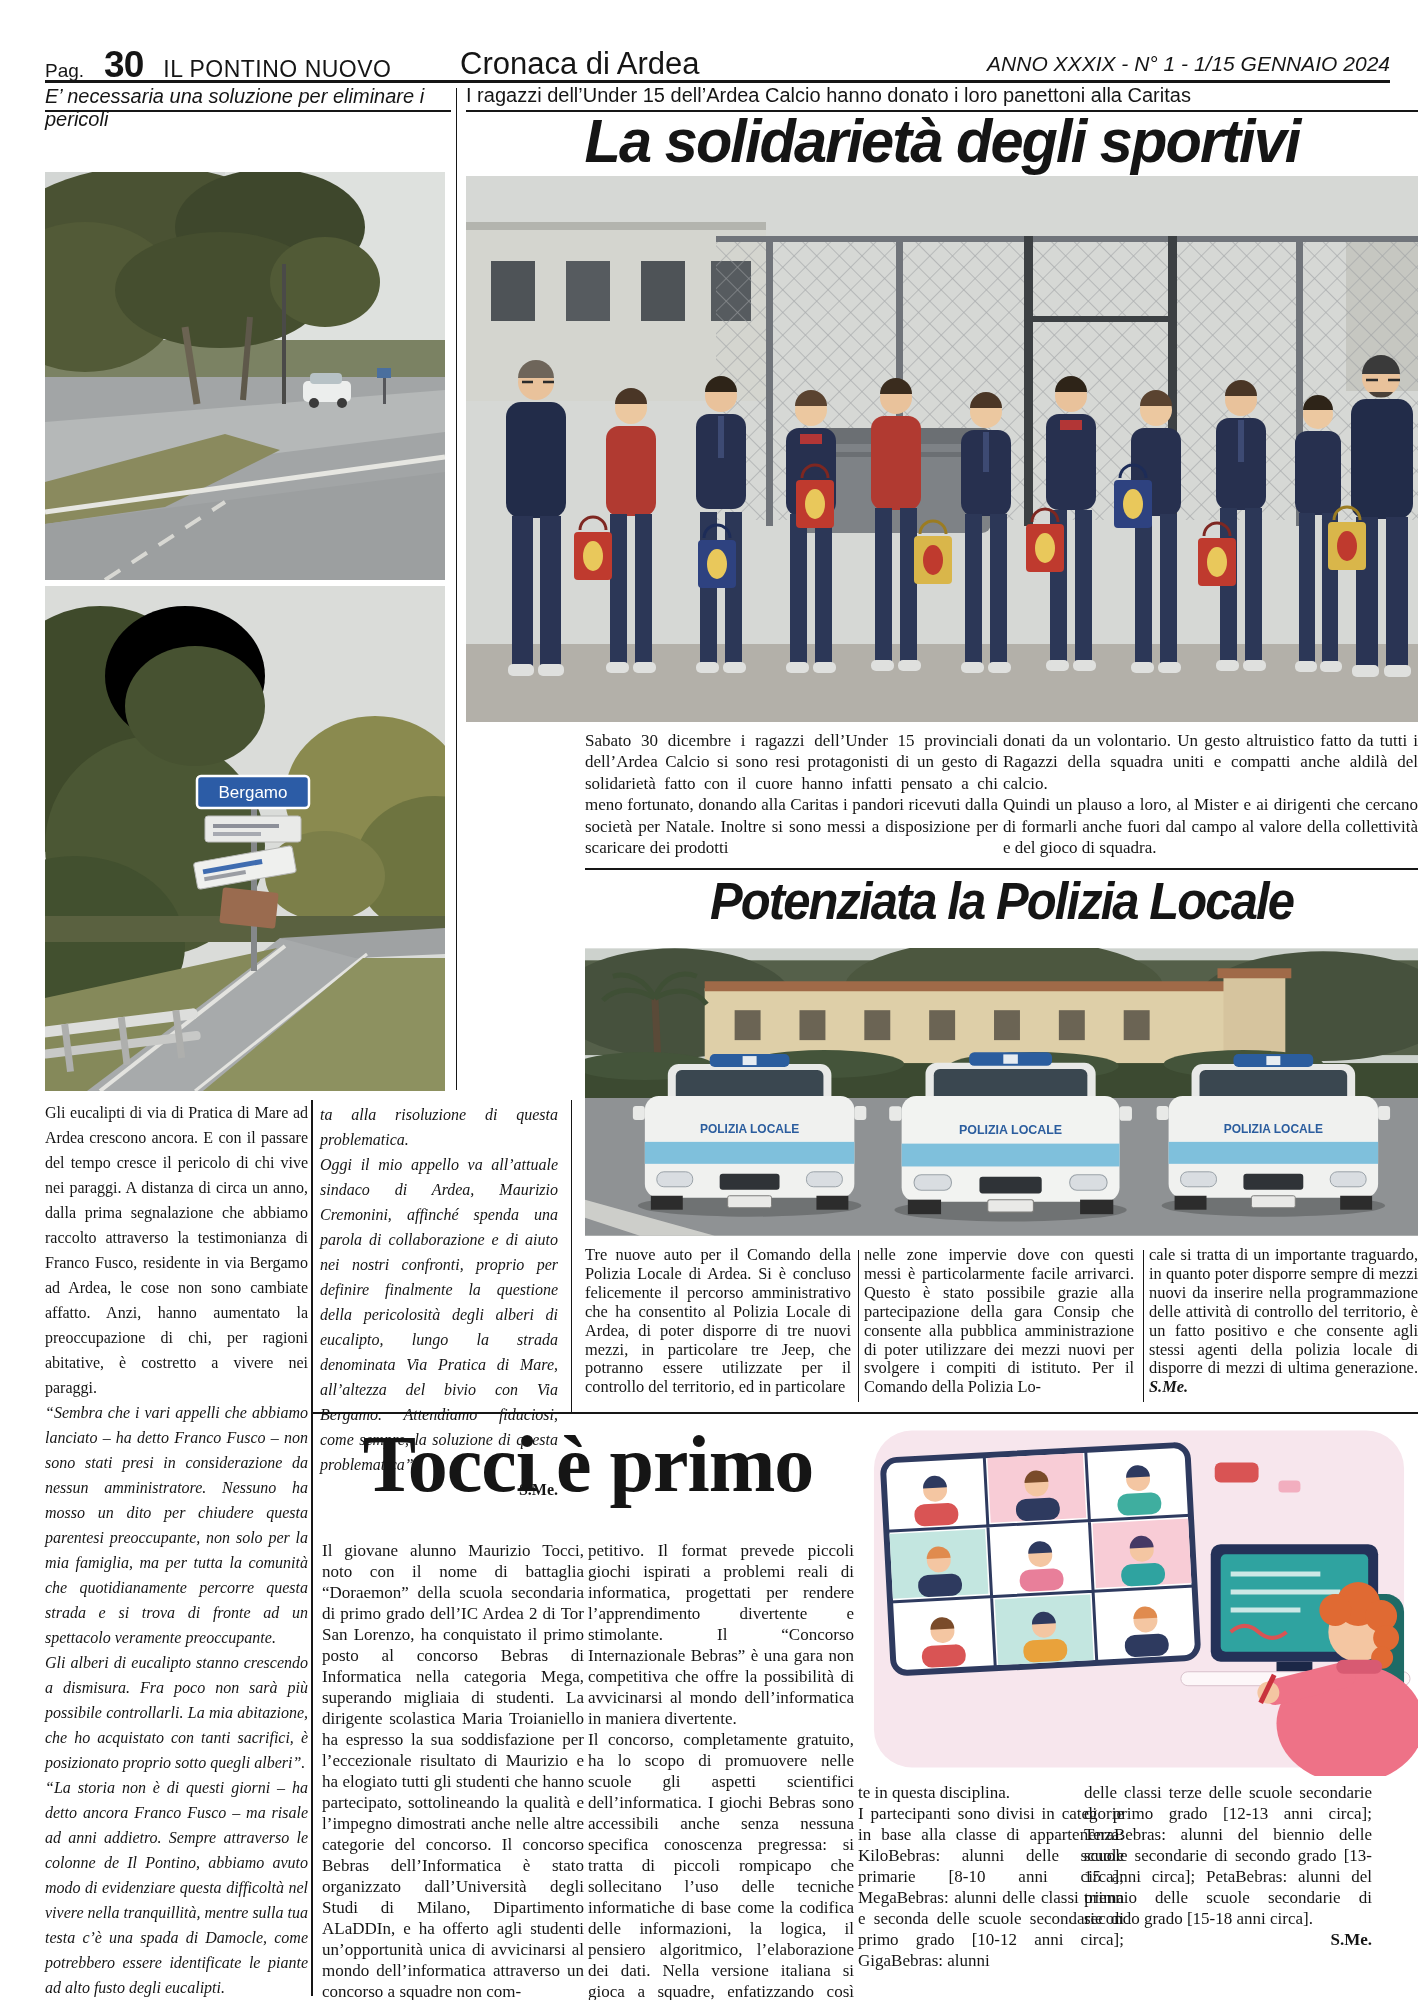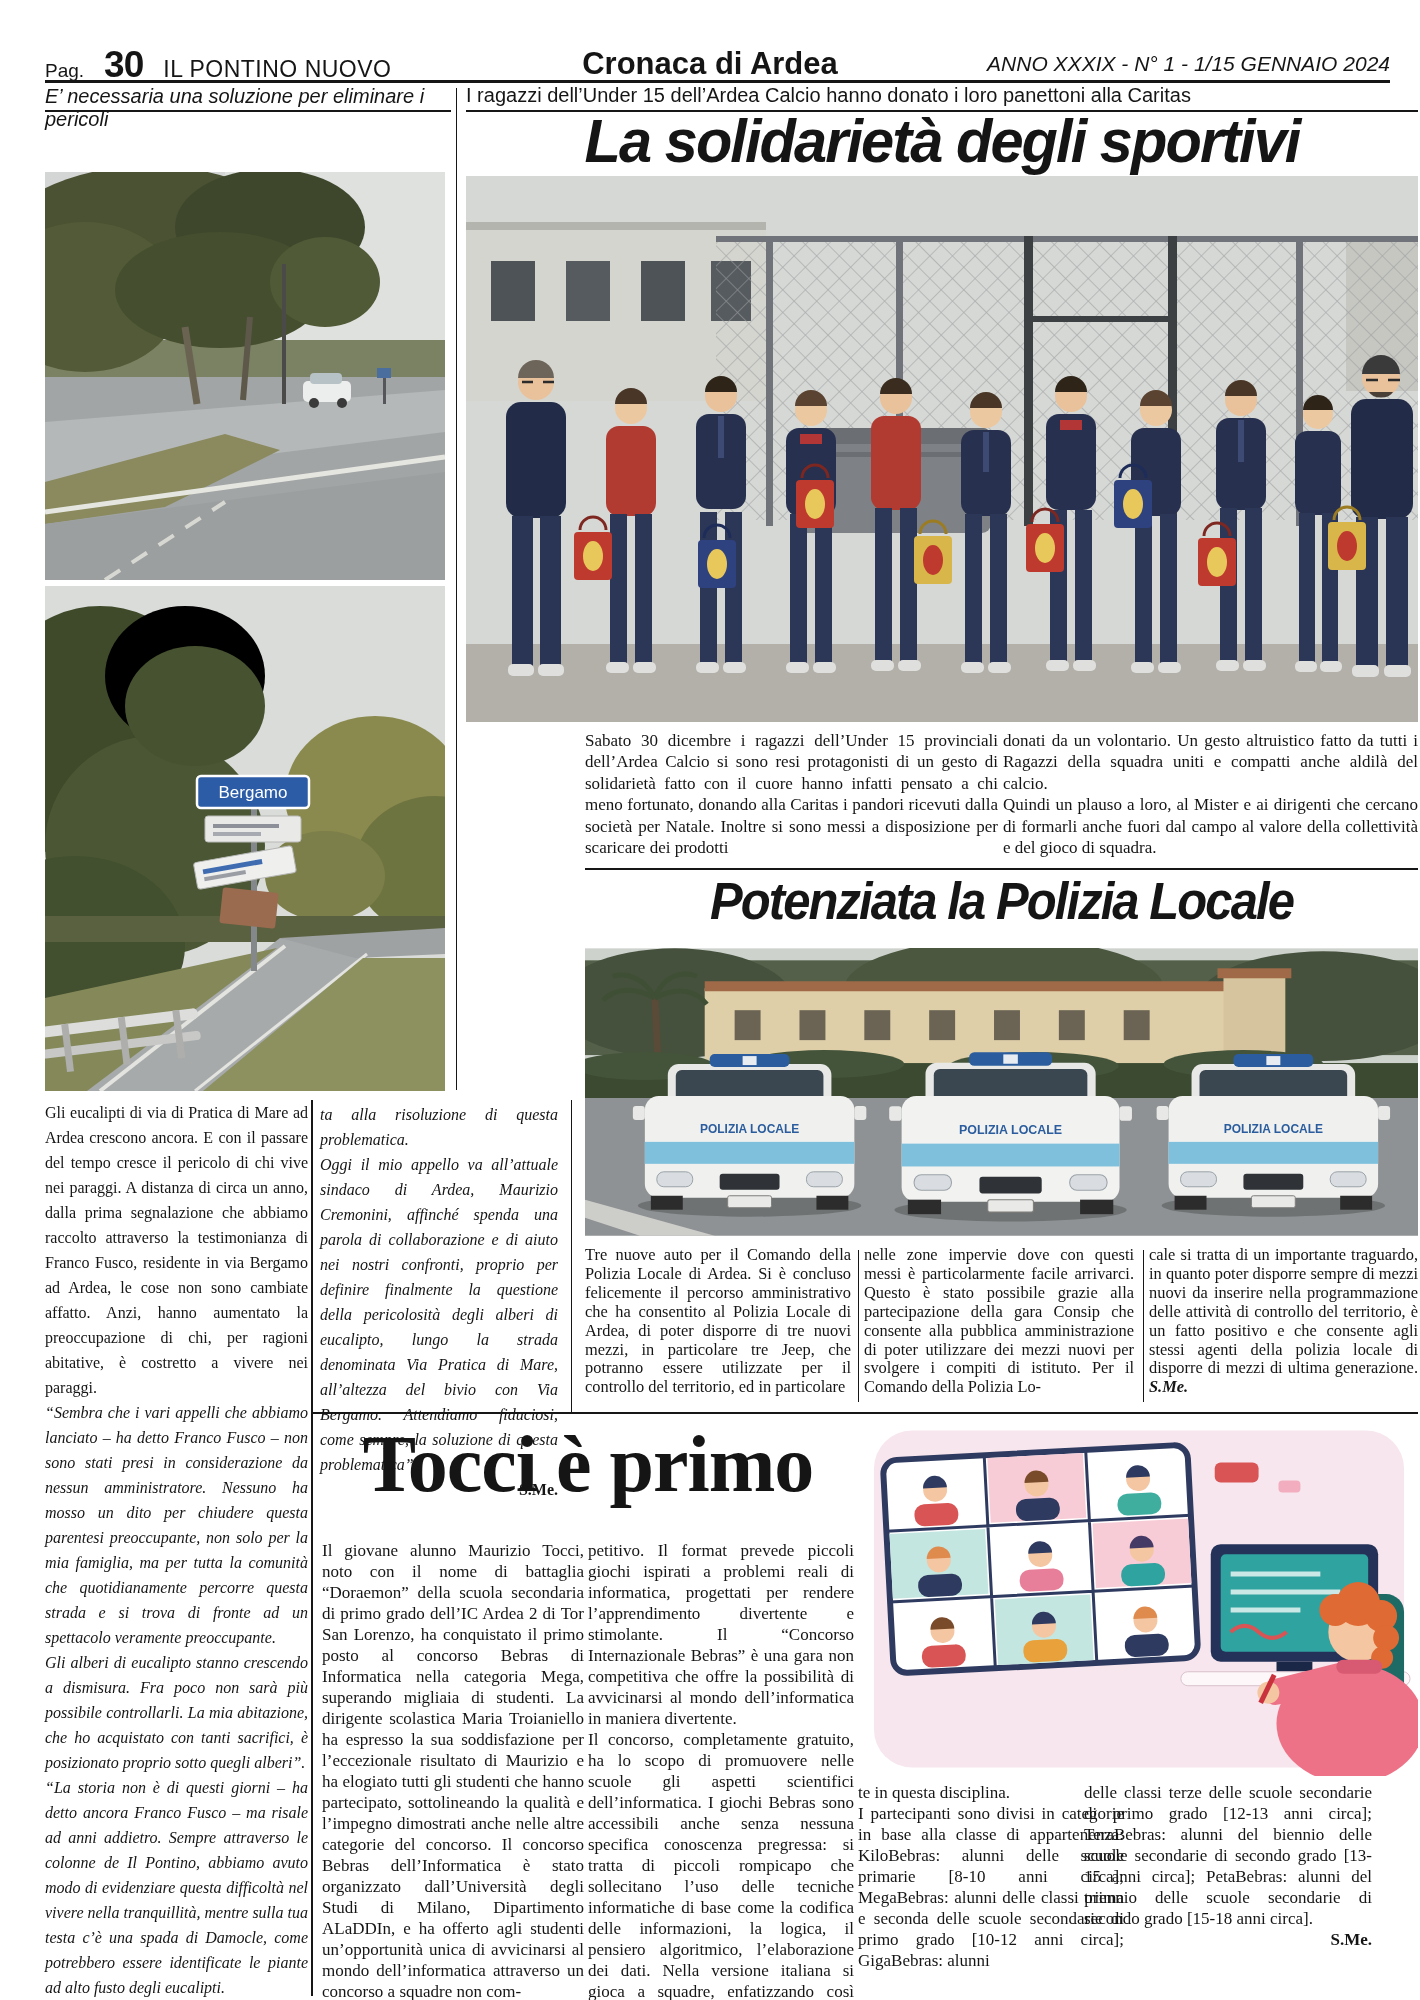--- a/index.html
+++ b/index.html
@@ -7,21 +7,21 @@
         font-family:"Liberation Serif",serif;color:#151515;overflow:hidden;}
   .abs{position:absolute;}
   .hr{position:absolute;background:#161616;}
   .vr{position:absolute;background:#161616;}
   .sans{font-family:"Liberation Sans",sans-serif;}
   .serif{font-family:"Liberation Serif",serif;}
   .hdr-row{display:flex;align-items:baseline;gap:20px;}
   .hdr-pag{font-size:19px;}
   .hdr-num{font-size:37px;font-weight:bold;letter-spacing:-1px;}
   .hdr-masthead{font-size:23px;letter-spacing:.5px;}
-  .hdr-section{font-size:31px;font-weight:bold;text-align:center;}
+  .hdr-section{font-size:31px;font-weight:normal;text-align:left;}
   .hdr-issue{font-size:21px;text-align:right;font-style:italic;}
   .kicker-it{font-size:20px;font-style:italic;}
   .kicker-ro{font-size:20px;}
   .head-serif{font-weight:bold;text-align:center;letter-spacing:-1px;line-height:1.02;}
   .head-sansit{font-family:"Liberation Sans",sans-serif;font-weight:bold;font-style:italic;
                text-align:center;letter-spacing:-2px;line-height:1.0;transform:scaleX(.96);transform-origin:center;}
   .body-txt{text-align:justify;}
   .body-txt p{margin:0;}
   .euc-body{font-size:16px;line-height:25px;}
   .sol-body{font-size:17px;line-height:21.4px;}

